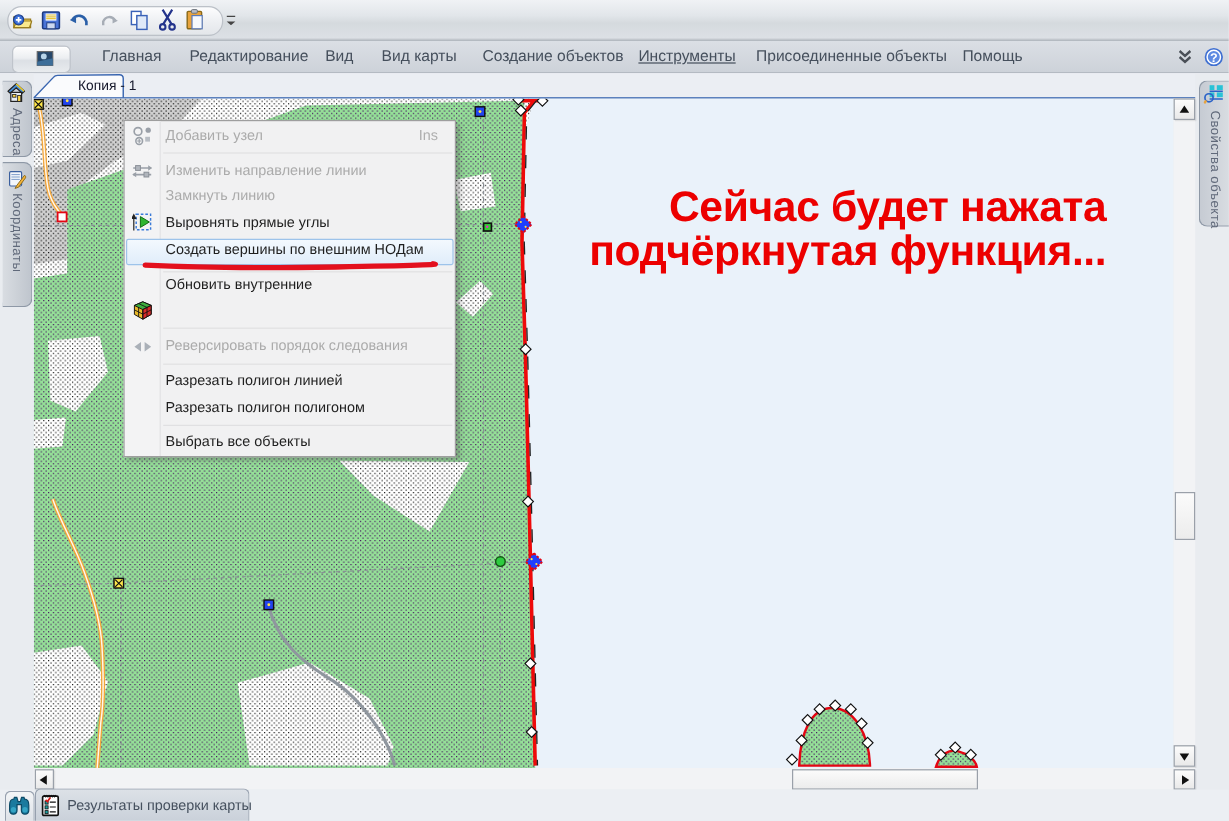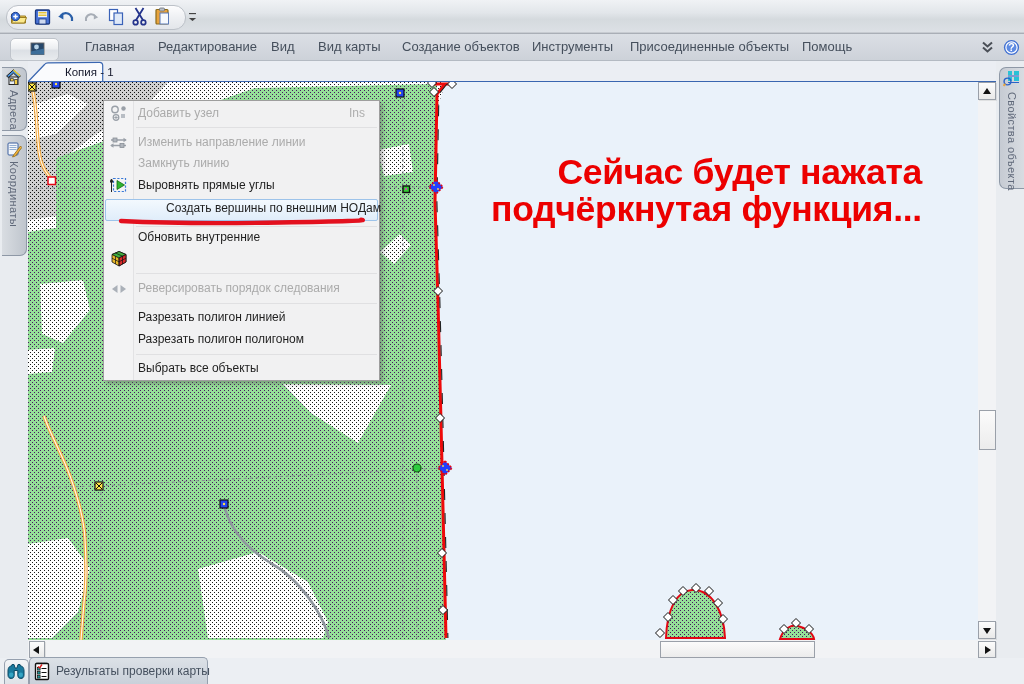--- a/index.html
+++ b/index.html
@@ -87,21 +87,21 @@
   <path d="M0.5,3 L4.5,7.5 L8.5,3 Z" fill="#444" transform="scale(0.9,0.7) translate(0.5,4)"></path>
 </svg>
 
 <div class="abs" id="ribbonrow">
   <div class="abs" id="appbtn"></div>
   <span class="rtab" style="left:85px;">Главная</span>
   <span class="rtab" style="left:158px;">Редактирование</span>
   <span class="rtab" style="left:271px;">Вид</span>
   <span class="rtab" style="left:318px;">Вид карты</span>
   <span class="rtab" style="left:402px;">Создание объектов</span>
-  <span class="rtab" style="left:532px;">Инструменты</span>
+  <span class="rtab" style="left:532px;text-decoration:underline;">Инструменты</span>
   <span class="rtab" style="left:630px;">Присоединенные объекты</span>
   <span class="rtab" style="left:802px;">Помощь</span>
   <svg class="abs" style="left:16px;top:5px;" width="43" height="19" viewBox="0 0 43 19">
     <rect x="15" y="4" width="13" height="11.5" fill="#27486b" stroke="#666" stroke-width="0.9"></rect>
     <path d="M15,12.5 L28,9.5 L28,15.5 L15,15.5 Z" fill="#3d6e99"></path>
     <circle cx="20.5" cy="8" r="2.4" fill="#b8d4e8"></circle>
   </svg>
   <svg class="abs" style="left:981px;top:7px;" width="13" height="13" viewBox="0 0 13 13">
     <path d="M2,1.5 L6.5,5.5 L11,1.5 M2,6.5 L6.5,10.5 L11,6.5" fill="none" stroke="#4a4f57" stroke-width="2"></path>
   </svg>
@@ -332,21 +332,21 @@
   <div class="msep" style="top:26px;"></div>
   <div class="mi dis" style="top:31px;">
       <span class="t">Изменить направление линии</span>
     </div>
   <div class="mi dis" style="top:52px;">
       <span class="t">Замкнуть линию</span>
     </div>
   <div class="mi" style="top:74px;">
       <span class="t">Выровнять прямые углы</span>
     </div>
-  <div class="mi" style="top:97px;margin-left:28px;">
+  <div class="mi" style="top:97px;">
       <span class="t">Создать вершины по внешним НОДам</span>
     </div>
   <div class="msep" style="top:125px;"></div>
   <div class="mi" style="top:126px;">
       <span class="t">Обновить внутренние</span>
     </div>
   <div class="msep" style="top:172px;"></div>
   <div class="mi dis" style="top:177px;">
       <span class="t">Реверсировать порядок следования</span>
     </div>

